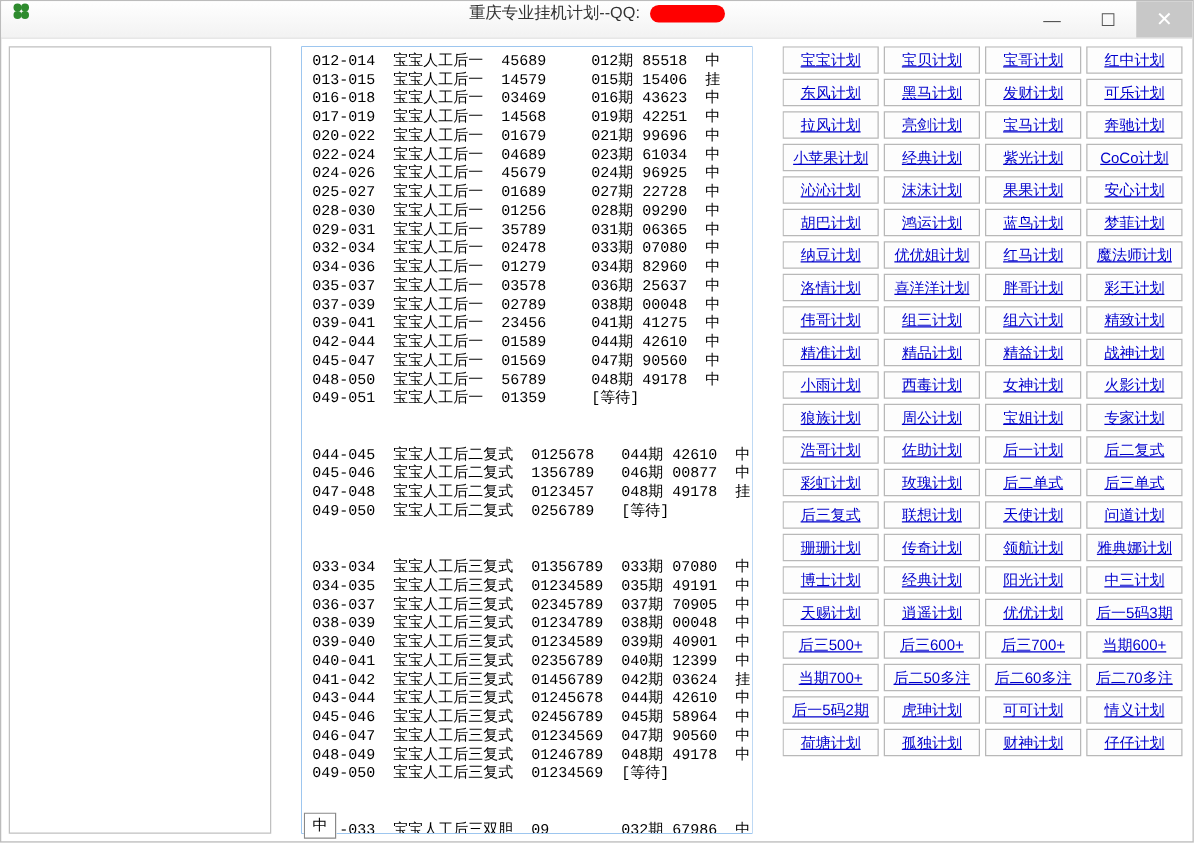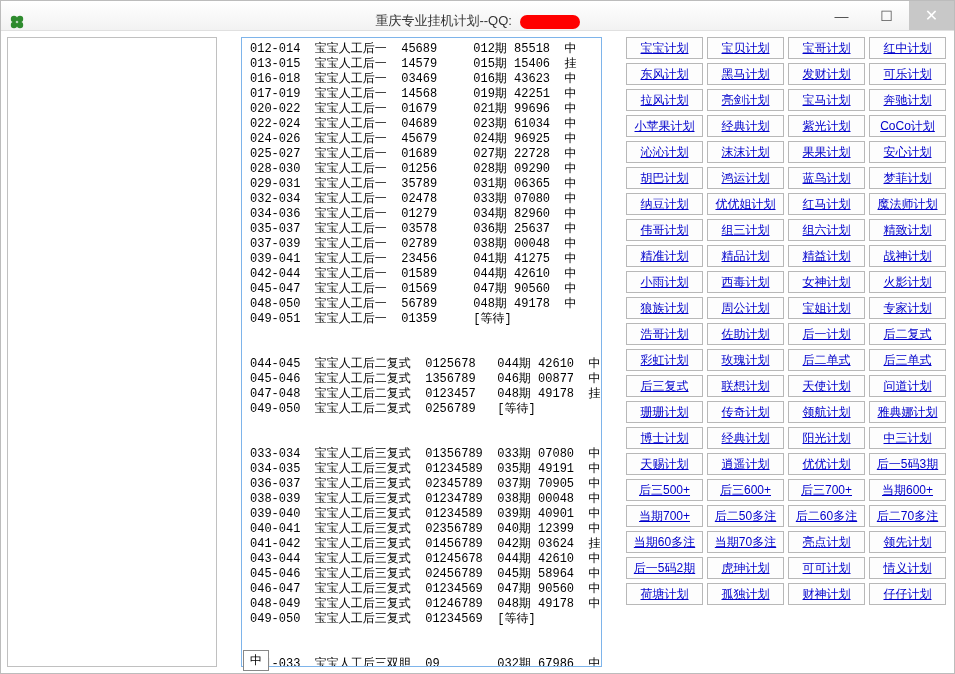--- a/index.html
+++ b/index.html
@@ -14,21 +14,21 @@
     height: 674px;
     background: #fff;
     position: relative;
     border: 1px solid #bcbcbc;
   }
   .titlebar {
     height: 30px;
     background: linear-gradient(#ffffff, #f2f2f2);
     border-bottom: 1px solid #e0e0e0;
     display: flex;
-    align-items: flex-end;
+    align-items: flex-start;
     position: relative;
     font-size: 13px;
   }
   .app-icon {
     width: 16px; height: 16px;
     margin-left: 8px;
     margin-right: 8px;
   }
   .app-icon svg { display:block; }
   .title-text {
@@ -240,20 +240,26 @@
           <div class="plan-cell">蓝鸟计划</div>
           <div class="plan-cell">梦菲计划</div>
         </div>
         <div class="plan-row">
           <div class="plan-cell">纳豆计划</div>
           <div class="plan-cell">优优姐计划</div>
           <div class="plan-cell">红马计划</div>
           <div class="plan-cell">魔法师计划</div>
         </div>
         <div class="plan-row">
+          <div class="plan-cell">洛情计划</div>
+          <div class="plan-cell">喜洋洋计划</div>
+          <div class="plan-cell">胖哥计划</div>
+          <div class="plan-cell">彩王计划</div>
+        </div>
+        <div class="plan-row">
           <div class="plan-cell">伟哥计划</div>
           <div class="plan-cell">组三计划</div>
           <div class="plan-cell">组六计划</div>
           <div class="plan-cell">精致计划</div>
         </div>
         <div class="plan-row">
           <div class="plan-cell">精准计划</div>
           <div class="plan-cell">精品计划</div>
           <div class="plan-cell">精益计划</div>
           <div class="plan-cell">战神计划</div>
@@ -312,26 +318,20 @@
           <div class="plan-cell">后三700+</div>
           <div class="plan-cell">当期600+</div>
         </div>
         <div class="plan-row">
           <div class="plan-cell">当期700+</div>
           <div class="plan-cell">后二50多注</div>
           <div class="plan-cell">后二60多注</div>
           <div class="plan-cell">后二70多注</div>
         </div>
         <div class="plan-row">
-          <div class="plan-cell">当期60多注</div>
-          <div class="plan-cell">当期70多注</div>
-          <div class="plan-cell">亮点计划</div>
-          <div class="plan-cell">领先计划</div>
-        </div>
-        <div class="plan-row">
           <div class="plan-cell">后一5码2期</div>
           <div class="plan-cell">虎珅计划</div>
           <div class="plan-cell">可可计划</div>
           <div class="plan-cell">情义计划</div>
         </div>
         <div class="plan-row">
           <div class="plan-cell">荷塘计划</div>
           <div class="plan-cell">孤独计划</div>
           <div class="plan-cell">财神计划</div>
           <div class="plan-cell">仔仔计划</div>

